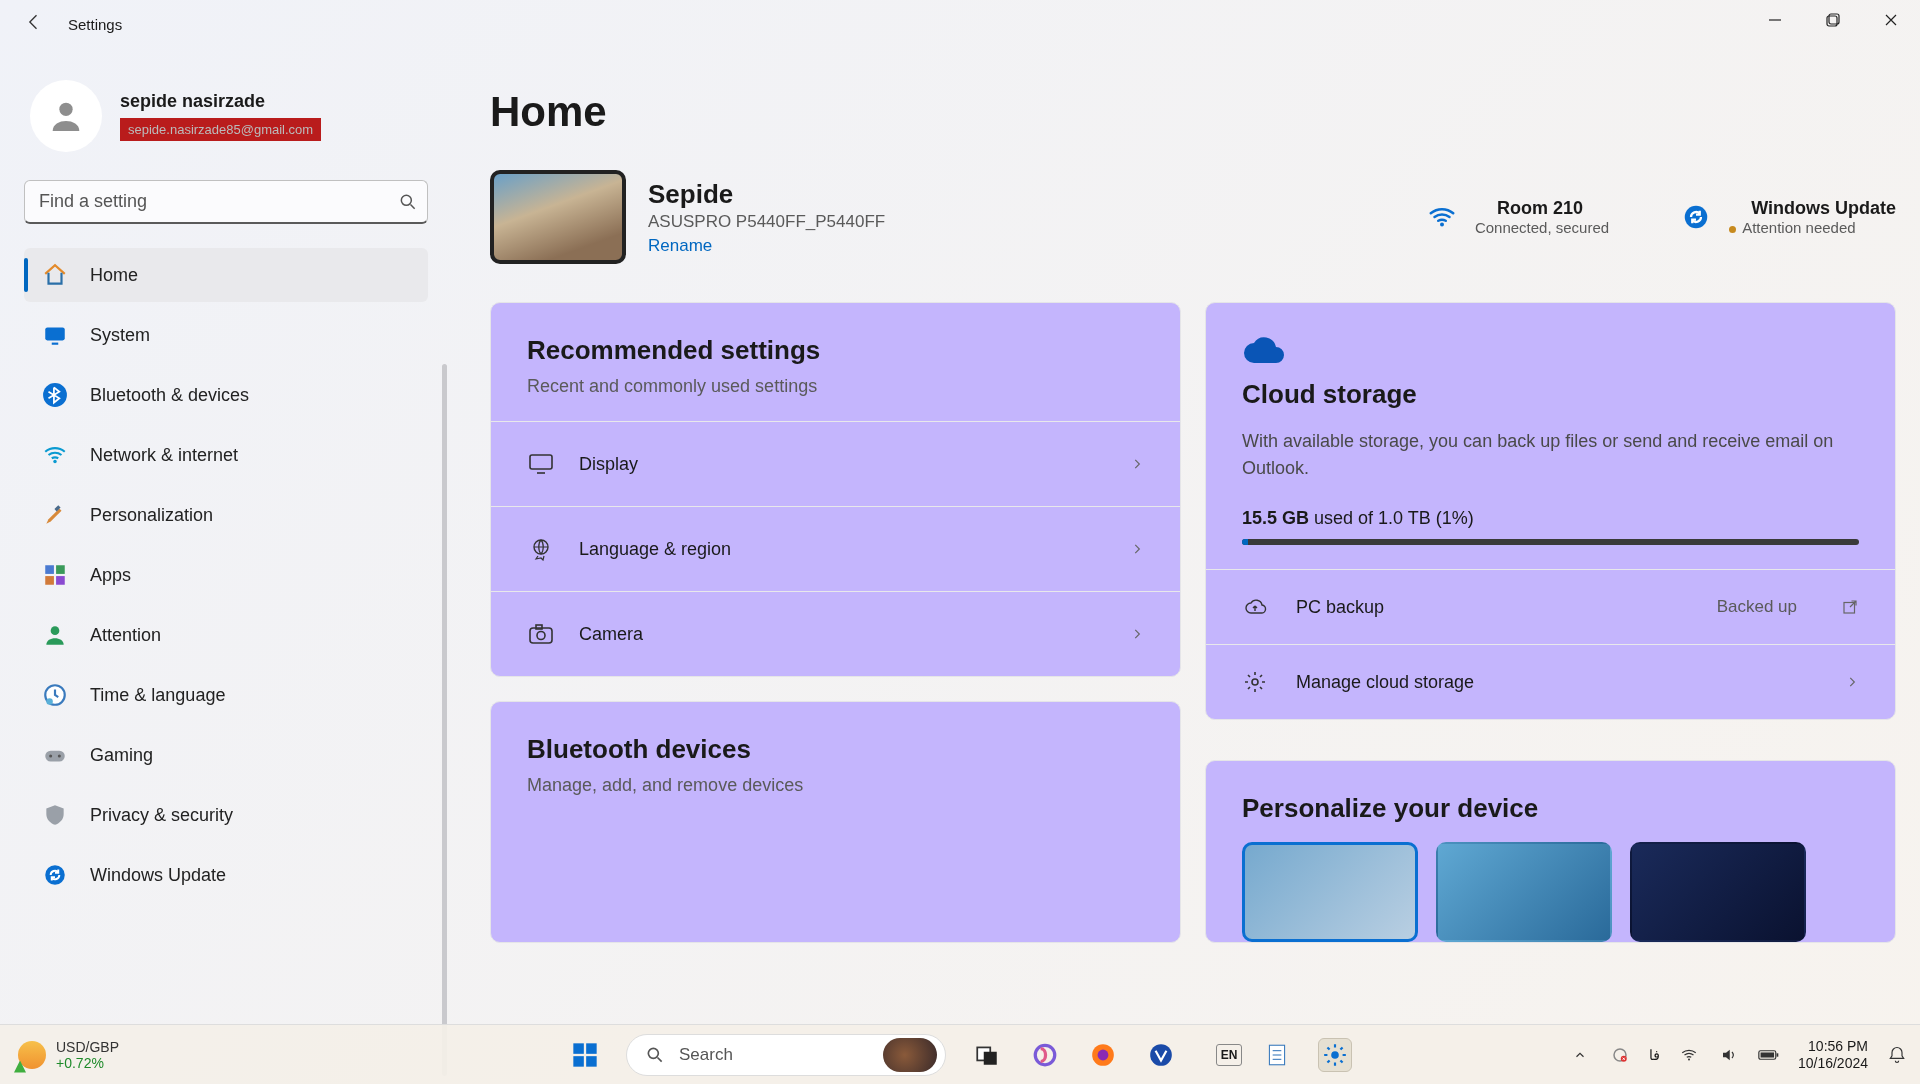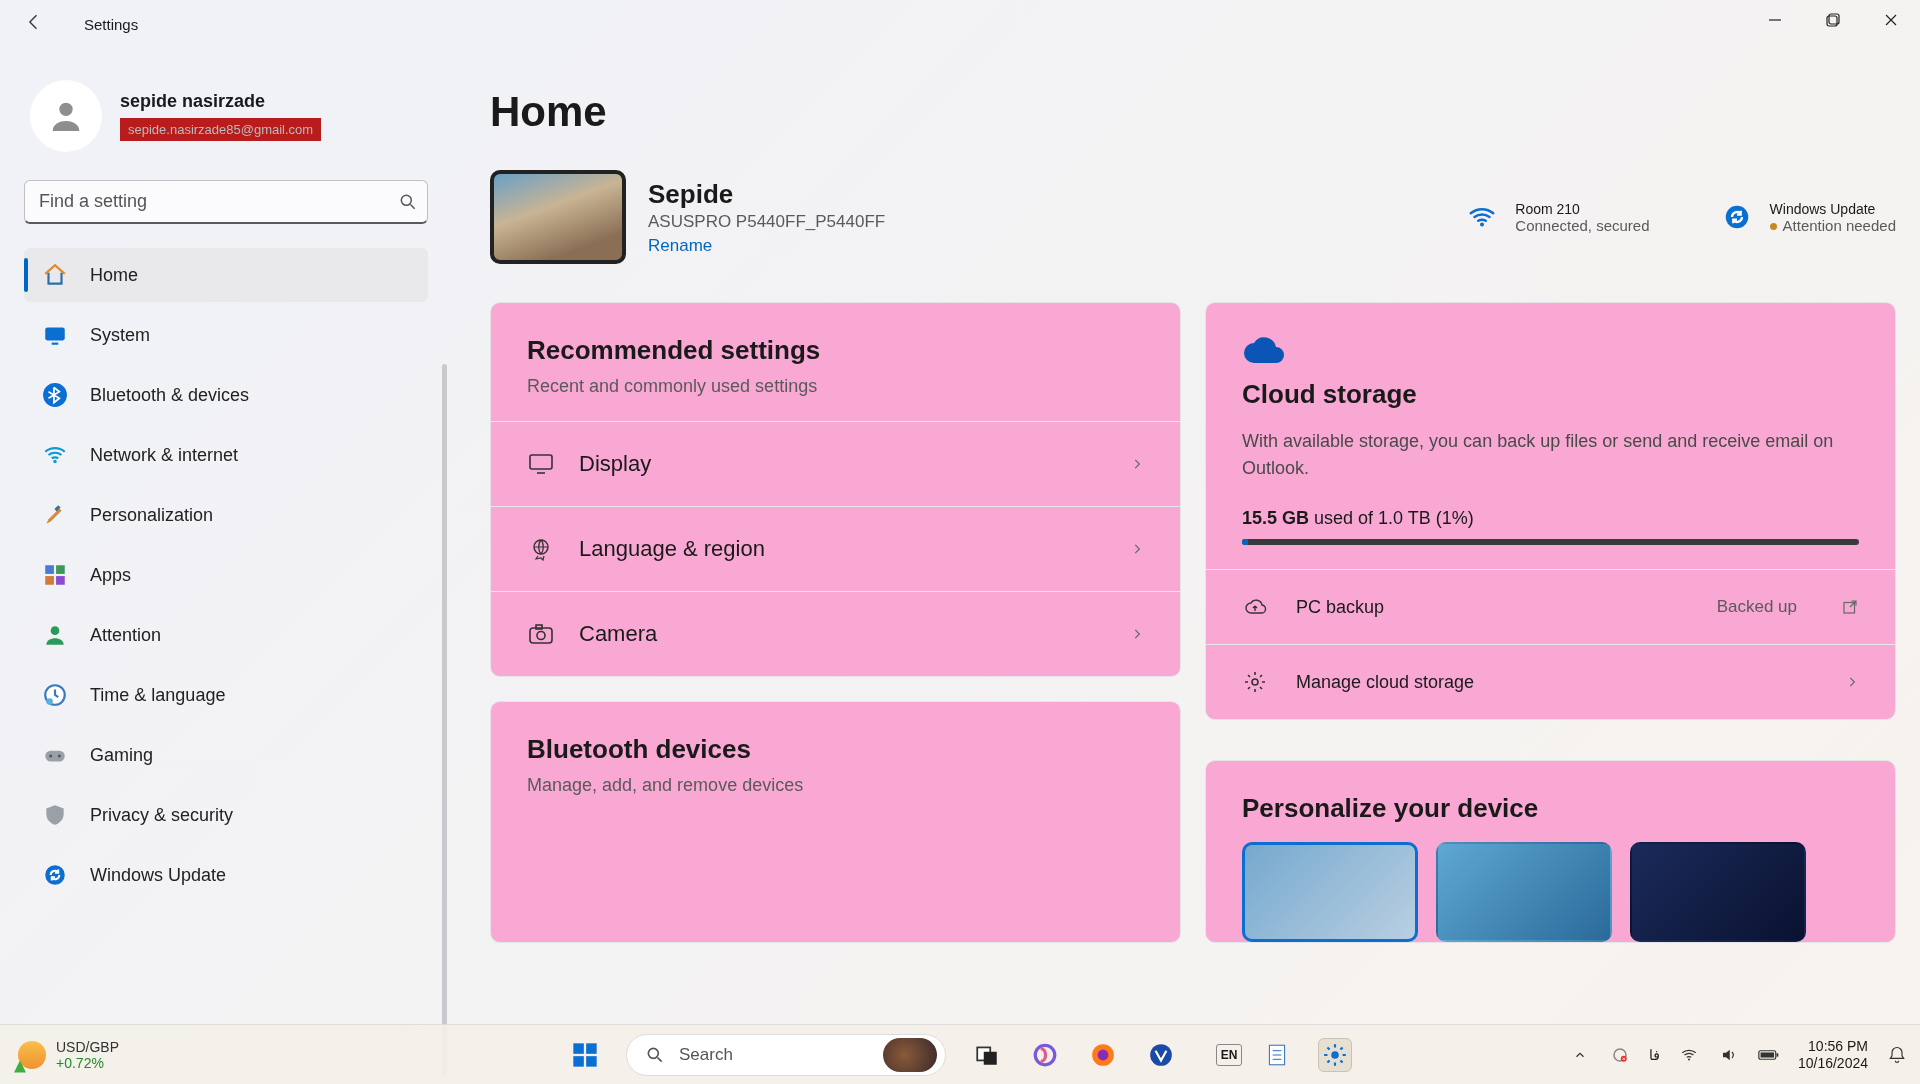--- a/index.html
+++ b/index.html
@@ -2,21 +2,21 @@
 <html><head>
 <meta charset="utf-8">
 <style>
 * { margin: 0; padding: 0; box-sizing: border-box; font-family: "Segoe UI", Arial, sans-serif; }
 html, body { width: 1920px; height: 1084px; overflow: hidden; }
 body { background: linear-gradient(135deg, #f0f2f8 0%, #f7f3ee 100%); color: #1a1a1a; }
 
 
 .titlebar { position: absolute; top: 0; left: 0; right: 0; height: 48px; display: flex; align-items: center; padding: 0 24px; }
 .titlebar .back { width: 24px; height: 24px; color: #333; }
-.titlebar .title { font-size: 15px; margin-left: 36px; }
+.titlebar .title { font-size: 15px; margin-left: 20px; }
 .win-controls { position: absolute; right: 0; top: 0; display: flex; }
 .win-ctrl { width: 58px; height: 40px; display: flex; align-items: center; justify-content: center; color: #333; }
 
 
 .sidebar { position: absolute; left: 0; top: 60px; bottom: 0; width: 452px; padding: 0 24px 0 24px; }
 .profile { display: flex; align-items: center; gap: 18px; padding: 20px 6px 24px 6px; }
 .avatar { width: 72px; height: 72px; border-radius: 50%; background: #fff; display: flex; align-items: center; justify-content: center; color: #8e8e8e; }
 .avatar svg { width: 40px; height: 40px; }
 .profile-name { font-size: 18px; font-weight: 600; }
 .profile-email { background: #b91c1c; color: #bbb; font-size: 13px; padding: 4px 8px; margin-top: 6px; display: inline-block; }
@@ -38,31 +38,31 @@
 .page-title { font-size: 42px; font-weight: 600; margin: 28px 0 34px 0; }
 
 .device-row { display: flex; align-items: center; gap: 22px; margin-bottom: 38px; }
 .device-wall { width: 136px; height: 94px; border: 4px solid #222; border-radius: 10px; background: linear-gradient(160deg, #6aa0c7 0%, #c8b494 40%, #8b6f55 80%); }
 .device-info .dev-name { font-size: 26px; font-weight: 600; }
 .device-info .dev-model { font-size: 17px; color: #5a5a5a; margin-top: 2px; }
 .device-info .rename { font-size: 17px; color: #0067c0; margin-top: 4px; display: inline-block; }
 .status-pills { margin-left: auto; display: flex; gap: 70px; align-items: center; }
 .pill { display: flex; align-items: center; gap: 16px; }
 .pill-icon { width: 34px; height: 34px; display: flex; align-items: center; justify-content: center; }
-.pill-title { font-size: 14px; font-weight: 400; }
+.pill-title { font-size: 18px; font-weight: 700; margin-left: 22px; }
 .pill-sub { font-size: 15px; color: #5a5a5a; }
 .dot-amber { display: inline-block; width: 7px; height: 7px; background: #c78a1e; border-radius: 50%; margin-right: 6px; vertical-align: middle; }
 
 .cards-row { display: flex; gap: 24px; }
-.card { background: #f9a8d4; border: 1px solid #e5e5e8; border-radius: 10px; flex: 1; }
+.card { background: #c4b5fd; border: 1px solid #e5e5e8; border-radius: 10px; flex: 1; }
 .card-inner { padding: 32px 36px 24px 36px; }
 .card h2 { font-size: 26px; font-weight: 600; }
 .card .sub { font-size: 18px; color: #5a5a5a; margin-top: 10px; }
 
-.setting-row { display: flex; align-items: center; gap: 24px; padding: 28px 36px; border-top: 1px solid #e8e8eb; font-size: 22px; }
+.setting-row { display: flex; align-items: center; gap: 24px; padding: 28px 36px; border-top: 1px solid #e8e8eb; font-size: 18px; }
 .setting-row .row-icon { width: 28px; height: 28px; display: flex; align-items: center; justify-content: center; color: #333; }
 .setting-row .chev { margin-left: auto; color: #666; }
 
 .cloud-icon { color: #0a55b6; margin-bottom: 14px; }
 .cloud-desc { font-size: 18px; color: #4a4a4a; margin-top: 18px; line-height: 1.5; }
 .usage { font-size: 18px; margin-top: 26px; }
 .usage b { font-weight: 600; }
 .bar { margin-top: 10px; height: 6px; background: #3a3a3a; border-radius: 3px; overflow: hidden; }
 .bar-fill { height: 100%; background: #0067c0; }
 

